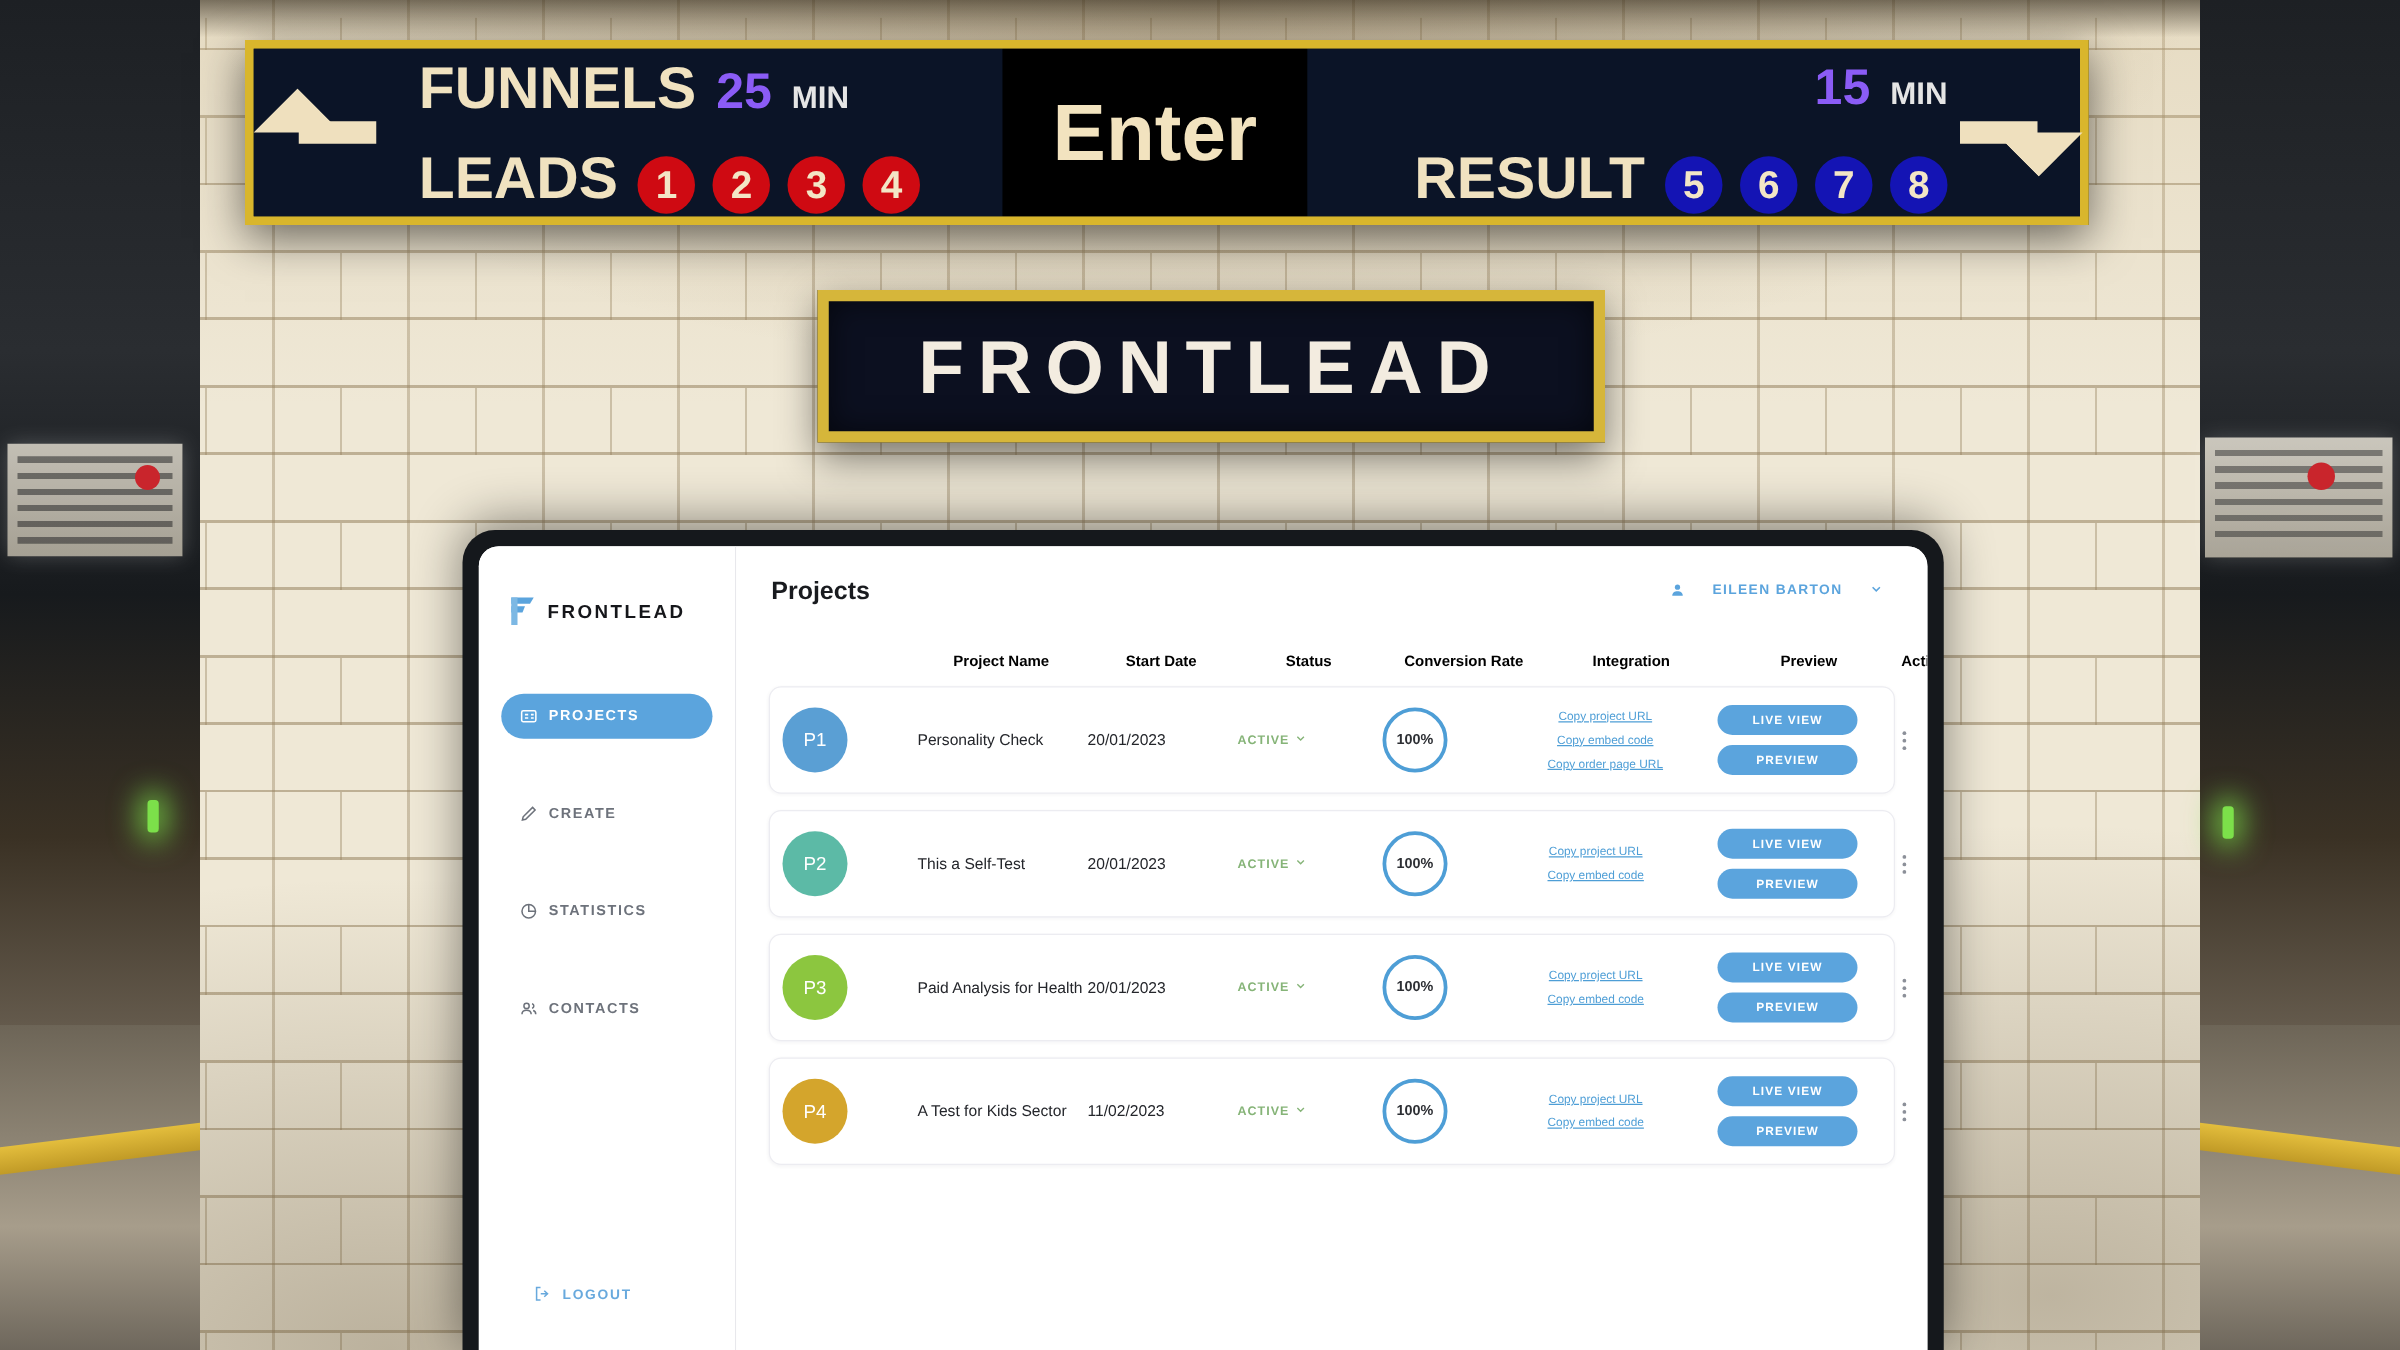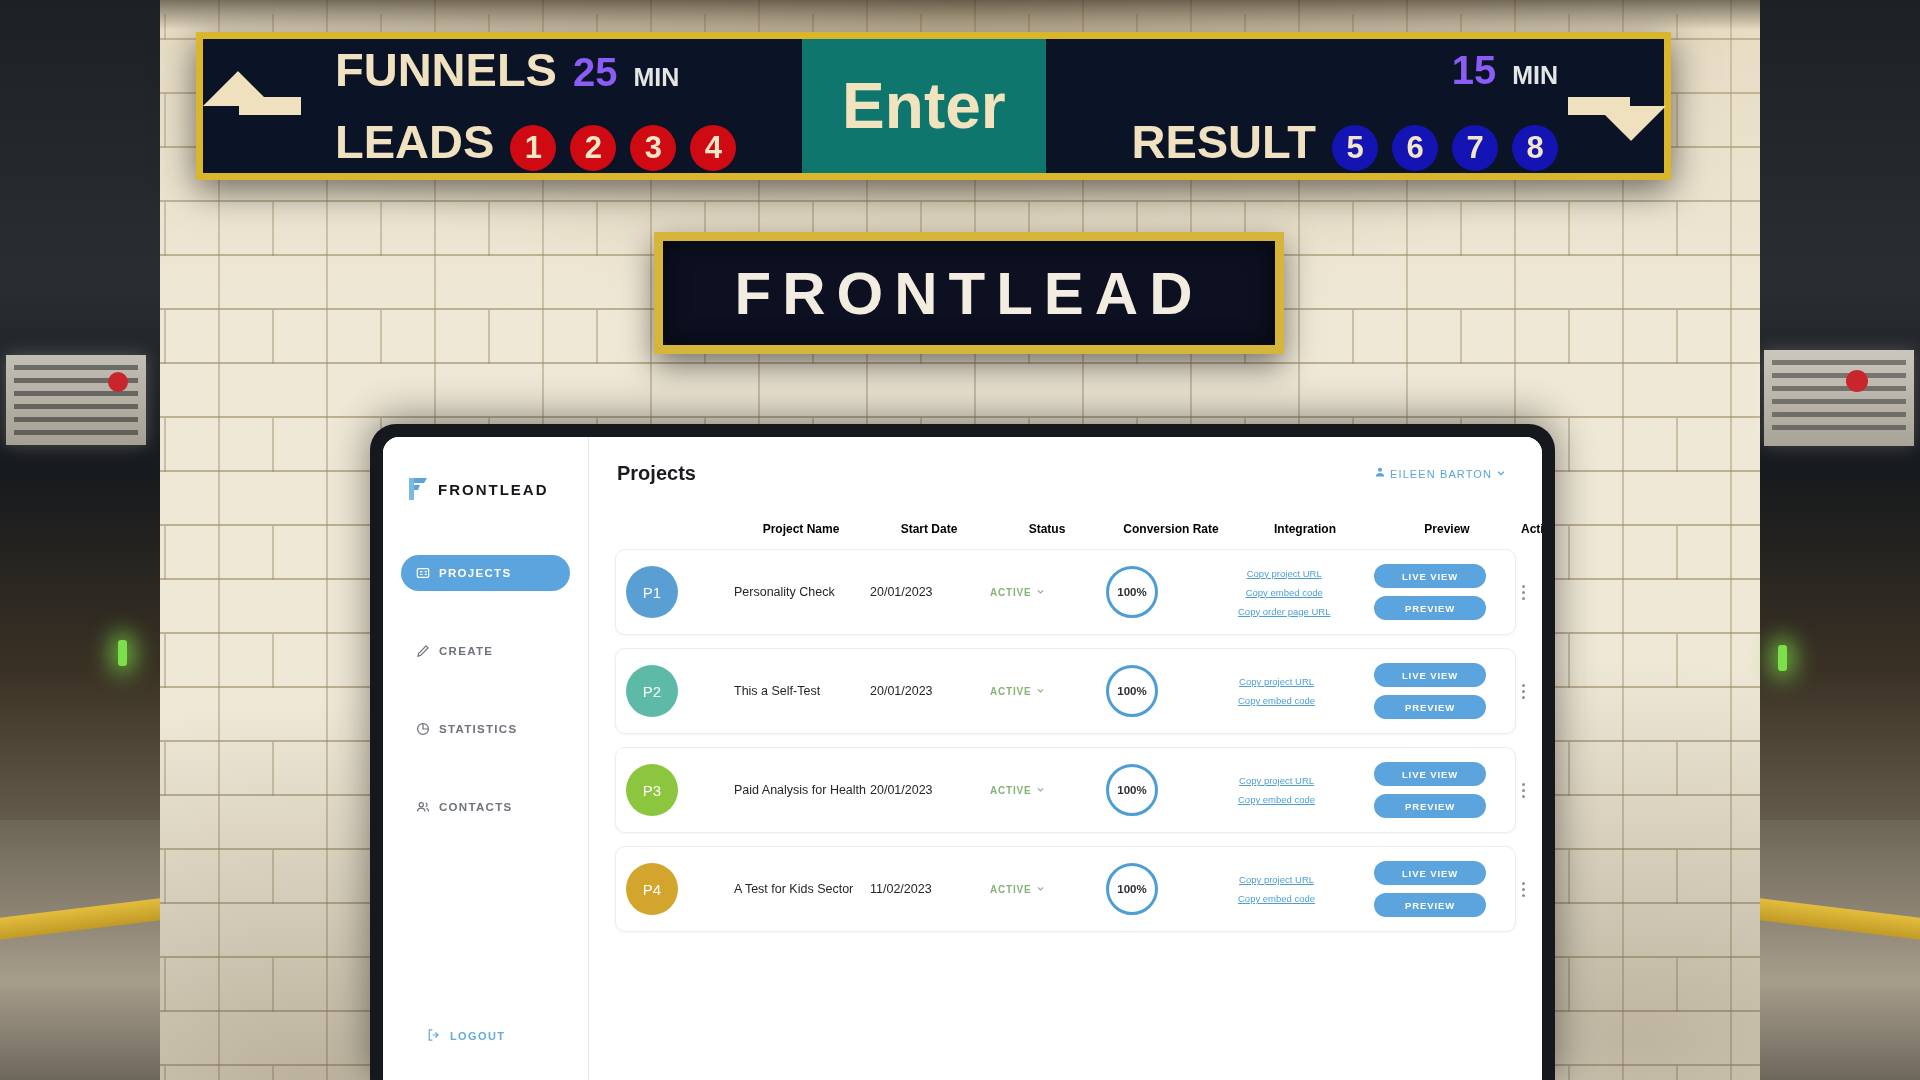--- a/index.html
+++ b/index.html
@@ -159,21 +159,21 @@
   .bullet {
     width:46px; height:46px; border-radius:50%;
     display:flex; align-items:center; justify-content:center;
     font-weight:700; font-size:31px; color:#f3e6c6;
     font-family:"Liberation Sans", sans-serif;
   }
   .bullet.red { background:#cf0a12; }
   .bullet.blue { background:#1414b4; }
 
   .enter-panel {
-    flex:0 0 244px; background:#0f766e;
+    flex:0 0 244px; background:#000000;
     display:flex; align-items:center; justify-content:center;
     margin: 0;
   }
   .enter-panel span {
     font-family:"Liberation Sans", sans-serif;
     font-weight:700; font-size:64px; color:#f2e3bf;
   }
   .sign-right {
     flex:1 1 auto; display:flex; align-items:center; justify-content:flex-end;
     padding-right:8px; background:#0b1427;
@@ -245,22 +245,22 @@
   }
 
   
   .main { flex:1 1 auto; display:flex; flex-direction:column; background:#fff; min-width:0; }
   .topbar {
     height:72px; flex:0 0 72px; display:flex; align-items:center;
     padding:0 36px 0 28px; justify-content:space-between;
   }
   .page-title { font-size:20px; font-weight:700; color:#191b1f; }
   .user-menu {
-    display:flex; align-items:flex-end; gap:4px;
-    font-size:11px; font-weight:400; letter-spacing:1.1px; color:#5ba4dd;
+    display:flex; align-items:flex-start; gap:22px;
+    font-size:11px; font-weight:700; letter-spacing:1.1px; color:#5ba4dd;
     cursor:pointer;
   }
 
   .table-wrap { padding:0 26px 0 26px; overflow:hidden; }
 
   .col-avatar   { width:108px; flex:0 0 108px; }
   .col-name     { width:136px; flex:0 0 136px; }
   .col-date     { width:120px; flex:0 0 120px; }
   .col-status   { width:116px; flex:0 0 116px; }
   .col-conv     { width:132px; flex:0 0 132px; }

